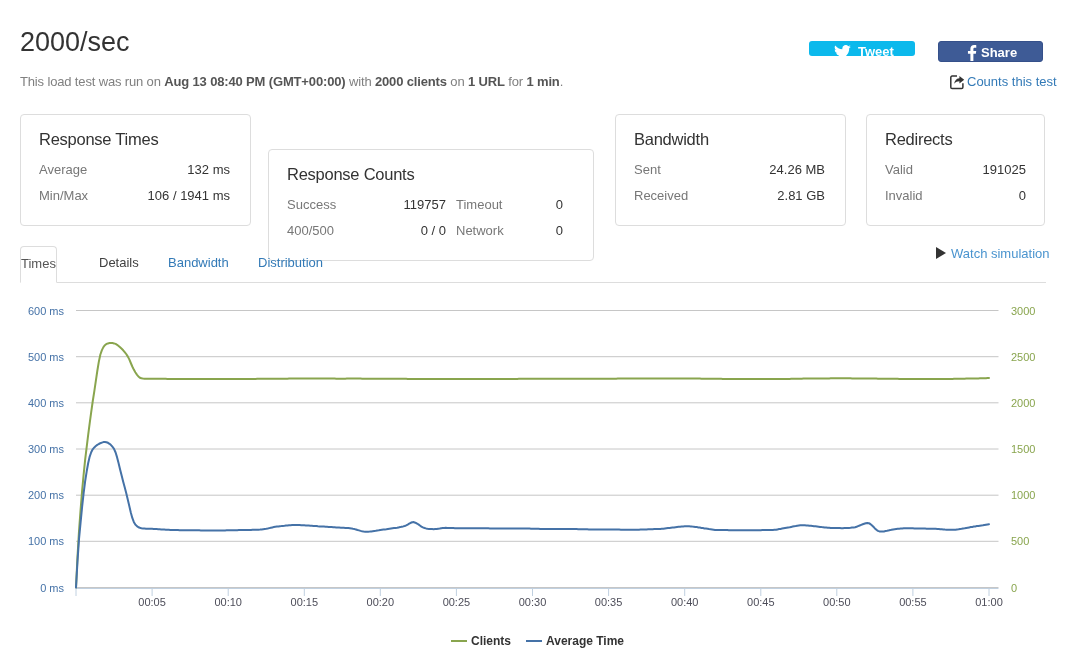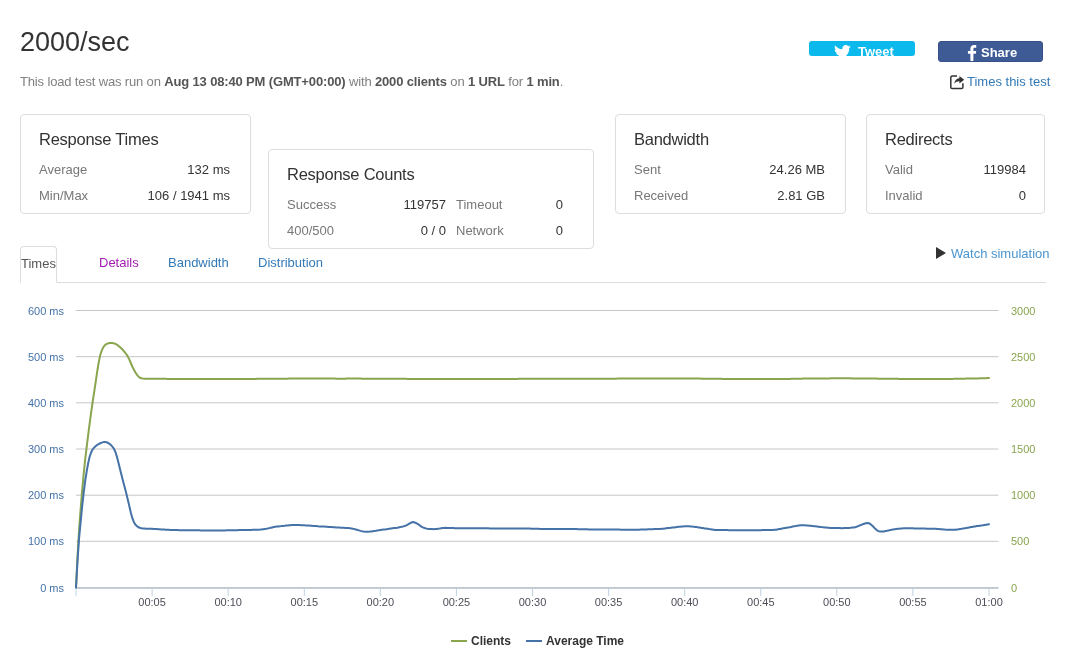--- a/index.html
+++ b/index.html
@@ -1,18 +1,18 @@
 <!DOCTYPE html>
 <html><head>
 <meta charset="utf-8">
 <style>
 * { margin:0; padding:0; box-sizing:border-box; }
 body { font-family:"Liberation Sans",sans-serif; background:#fff; }
 #page { position:relative; width:1070px; height:661px; overflow:hidden; background:#fff; }
-.card { position:absolute; top:114px; height:100px; border:1px solid #ddd; border-radius:4px; background:#fff; }
+.card { position:absolute; top:114px; height:112px; border:1px solid #ddd; border-radius:4px; background:#fff; }
 .card h3 { position:absolute; left:18px; top:16px; font-size:16.5px; font-weight:normal; color:#333; line-height:1; white-space:nowrap; letter-spacing:-0.25px; }
 .lbl { position:absolute; font-size:13px; color:#777; line-height:1; white-space:nowrap;text-align:center; }
 .val { position:absolute; font-size:13px; color:#333; line-height:1; text-align:right; white-space:nowrap; }
 .r1 { top:48px; } .r2 { top:74px; }
 .tabtxt { font-size:13px; line-height:1; }
 </style>
 </head>
 <body>
 <div id="page">
 
@@ -32,21 +32,21 @@
         <path fill="#fff" d="M5.8 15V8.2h2.3l.35-2.66H5.8V3.85c0-.77.21-1.29 1.32-1.29H8.5V.19C8.26.16 7.42.09 6.44.09 4.4.09 3 1.33 3 3.61v1.93H.7V8.2H3V15h2.8z"></path>
       </svg>
     <span style="position:absolute;left:42px;top:3.5px;font-size:13px;font-weight:bold;line-height:14px;">Share</span>
   </div>
 
   <div style="position:absolute;left:950px;top:74px;">
     <svg width="15" height="15" viewBox="0 0 15 15" style="position:absolute;left:0;top:0.5px;">
         <path fill="none" stroke="#333" stroke-width="1.5" d="M12.9 8.2v4a1.3 1.3 0 0 1-1.3 1.3H2.1a1.3 1.3 0 0 1-1.3-1.3V2.4a1.3 1.3 0 0 1 1.3-1.3h4.9"></path>
         <path fill="#333" d="M9.4 1.0L9.4 3.3C6.0 3.6 4.6 6.2 4.3 8.7C5.7 7.0 7.4 6.3 9.4 6.3L9.4 8.5L14.2 4.75Z"></path>
       </svg>
-    <span style="position:absolute;left:17px;top:1px;font-size:13px;line-height:13px;color:#337ab7;white-space:nowrap;">Times this test</span>
+    <span style="position:absolute;left:17px;top:1px;font-size:13px;line-height:13px;color:#337ab7;white-space:nowrap;">Counts this test</span>
   </div>
 
   <div class="card" style="left:20px;width:231px;">
     <h3>Response Times</h3>
     <span class="lbl r1" style="left:18px;">Average</span>
       <span class="val r1" style="right:20px;left:auto;">132 ms</span>
     <span class="lbl r2" style="left:18px;">Min/Max</span>
       <span class="val r2" style="right:20px;">106 / 1941 ms</span>
   </div>
   <div class="card" style="left:268px;width:326px;margin-top:35px;">
@@ -63,28 +63,28 @@
   <div class="card" style="left:615px;width:231px;">
     <h3>Bandwidth</h3>
     <span class="lbl r1" style="left:18px;">Sent</span>
       <span class="val r1" style="right:20px;">24.26 MB</span>
     <span class="lbl r2" style="left:18px;">Received</span>
       <span class="val r2" style="right:20px;">2.81 GB</span>
   </div>
   <div class="card" style="left:866px;width:179px;padding-left:30px;">
     <h3>Redirects</h3>
     <span class="lbl r1" style="left:18px;">Valid</span>
-      <span class="val r1" style="right:18px;">119984</span>
+      <span class="val r1" style="right:18px;">191025</span>
     <span class="lbl r2" style="left:18px;">Invalid</span>
       <span class="val r2" style="right:18px;">0</span>
   </div>
 
   <div style="position:absolute;left:20px;top:246px;width:1026px;height:37px;border-bottom:1px solid #ddd;">
     <div style="position:absolute;left:0;top:0;height:37px;border:1px solid #ddd;border-bottom:1px solid #fff;border-radius:4px 4px 0 0;background:#fff;padding:10px 0 0;color:#555;" class="tabtxt">Times</div>
-    <div style="position:absolute;left:67px;top:0;padding:10px 12px 0;color:#a21caf;" class="tabtxt">Details</div>
+    <div style="position:absolute;left:67px;top:0;padding:10px 12px 0;color:#404040;" class="tabtxt">Details</div>
     <div style="position:absolute;left:136px;top:0;padding:10px 12px 0;color:#337ab7;" class="tabtxt">Bandwidth</div>
     <div style="position:absolute;left:226px;top:0;padding:10px 12px 0;color:#337ab7;" class="tabtxt">Distribution</div>
   </div>
 
   <div style="position:absolute;left:936px;top:246px;">
     <div style="position:absolute;left:0;top:1px;width:0;height:0;border-left:10px solid #333;border-top:6.5px solid transparent;border-bottom:6.5px solid transparent;"></div>
     <span style="position:absolute;left:15px;top:1px;font-size:13px;line-height:13px;color:#4a94cf;white-space:nowrap;">Watch simulation</span>
   </div>
 
 <svg width="1070" height="371" viewBox="0 290 1070 371" style="position:absolute;left:0;top:290px;font-family:'Liberation Sans',sans-serif;">

